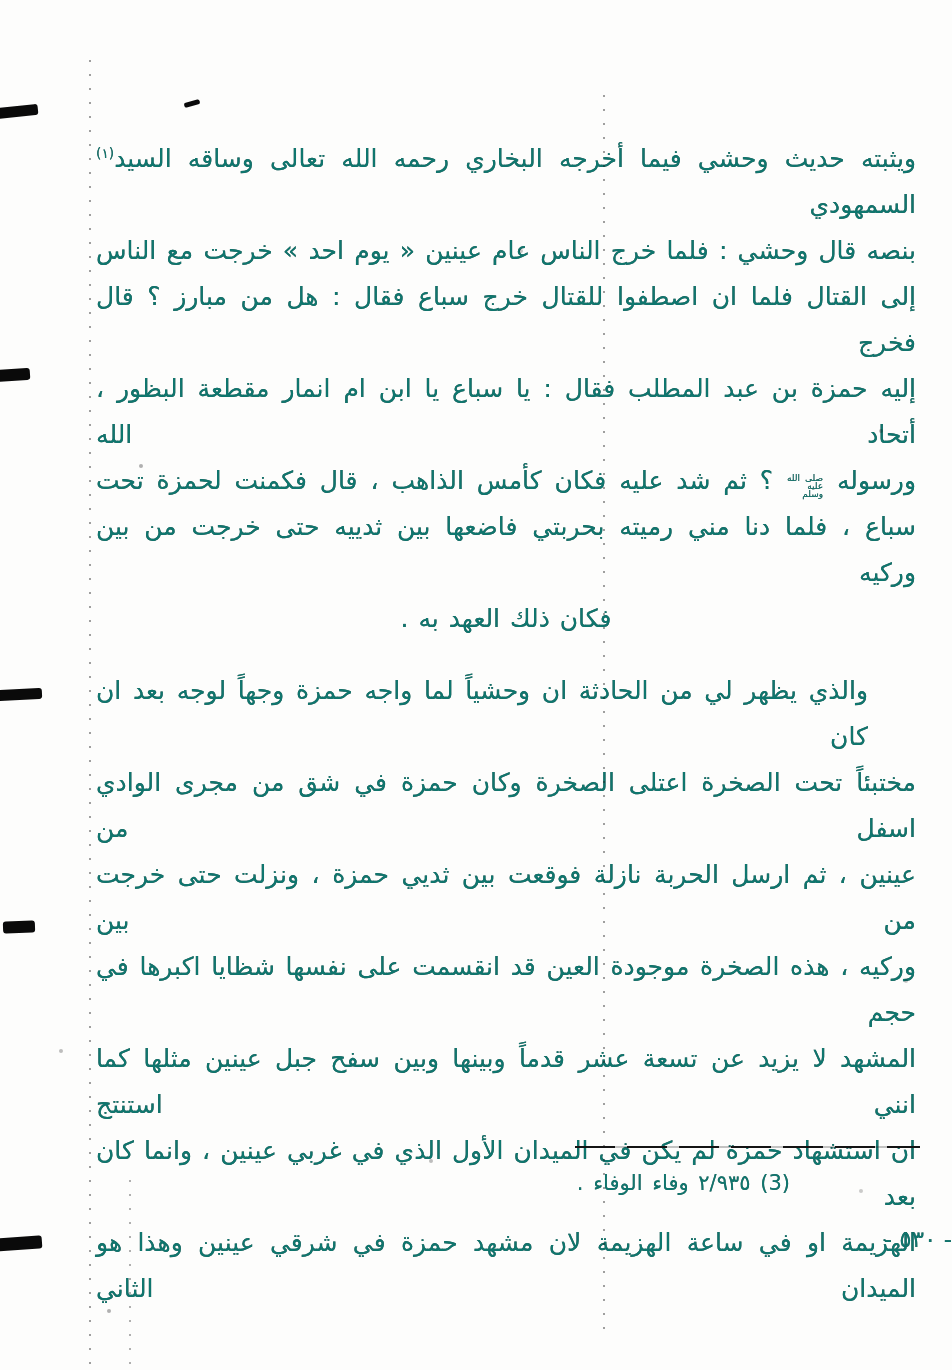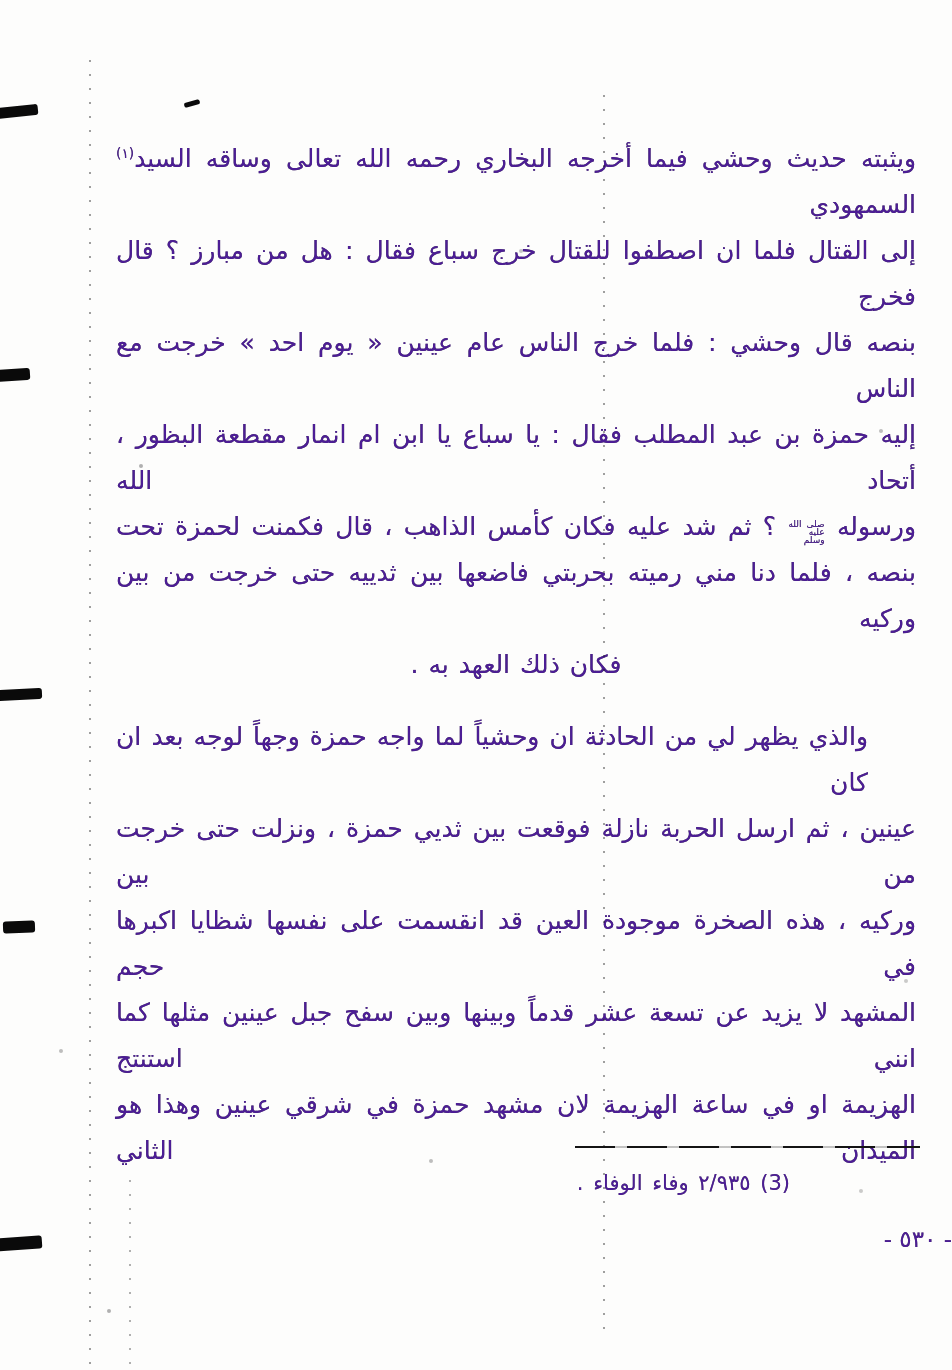--- a/index.html
+++ b/index.html
@@ -6,23 +6,22 @@
   body{
     width:952px;height:1370px;
     background:#ffffff;
     font-family:"DejaVu Sans", sans-serif;
     position:relative;
     overflow:hidden;
   }
   .page{
     position:absolute;inset:0;
     background:#fdfdfc;
-    color:#4c1d95;
+    color:#0f766e;
     overflow:hidden;
-    padding-left:20px;
   }
   
   .content{
     direction:rtl;
     padding:130px 36px 0 96px;
   }
   .line{
     font-size:25px;
     line-height:46px;
     text-align:justify;
@@ -102,33 +101,35 @@
   <div class="blob b3"></div>
   <div class="blob b4"></div>
   <div class="blob b5"></div>
   <div class="blob dash"></div>
   <div class="specks"></div>
 
   <div class="content">
 
     <div class="para1">
       <div class="line">ويثبته حديث وحشي فيما أخرجه البخاري رحمه الله تعالى وساقه السيد<sup class="fnref">(١)</sup> السمهودي</div>
+      <div class="line">بنصه قال وحشي : فلما خرج الناس عام عينين « يوم احد » خرجت مع الناس</div>
       <div class="line">إلى القتال فلما ان اصطفوا للقتال خرج سباع فقال : هل من مبارز ؟ قال فخرج</div>
-      <div class="line">بنصه قال وحشي : فلما خرج الناس عام عينين « يوم احد » خرجت مع الناس</div>
       <div class="line">إليه حمزة بن عبد المطلب فقال : يا سباع يا ابن ام انمار مقطعة البظور ، أتحاد الله</div>
       <div class="line">ورسوله <span class="saw">صلى الله<br>عليه<br>وسلم</span> ؟ ثم شد عليه فكان كأمس الذاهب ، قال فكمنت لحمزة تحت</div>
-      <div class="line">بنصه ، فلما دنا مني رميته بحربتي فاضعها بين ثدييه حتى خرجت من بين وركيه</div>
+      <div class="line">سباع ، فلما دنا مني رميته بحربتي فاضعها بين ثدييه حتى خرجت من بين وركيه</div>
       <div class="line center">فكان ذلك العهد به .</div>
     </div>
 
     <div class="para2">
       <div class="line first">والذي يظهر لي من الحادثة ان وحشياً لما واجه حمزة وجهاً لوجه بعد ان كان</div>
+      <div class="line">مختبئاً تحت الصخرة اعتلى الصخرة وكان حمزة في شق من مجرى الوادي اسفل من</div>
       <div class="line">عينين ، ثم ارسل الحربة نازلة فوقعت بين ثديي حمزة ، ونزلت حتى خرجت من بين</div>
       <div class="line">وركيه ، هذه الصخرة موجودة العين قد انقسمت على نفسها شظايا اكبرها في حجم</div>
       <div class="line">المشهد لا يزيد عن تسعة عشر قدماً وبينها وبين سفح جبل عينين مثلها كما انني استنتج</div>
+      <div class="line">ان استشهاد حمزة لم يكن في الميدان الأول الذي في غربي عينين ، وانما كان بعد</div>
       <div class="line">الهزيمة او في ساعة الهزيمة لان مشهد حمزة في شرقي عينين وهذا هو الميدان الثاني</div>
 
     </div>
 
   </div>
 
   <div class="footnote-rule"></div>
   <div class="footnote">(3) ٢/٩٣٥ وفاء الوفاء .</div>
   <div class="pageno">- ٥٣٠ -</div>
 

